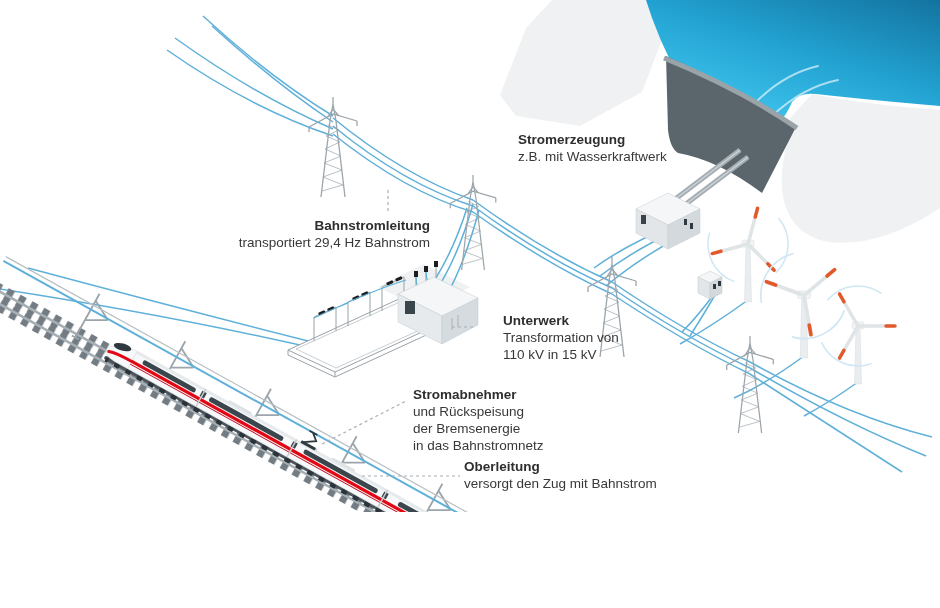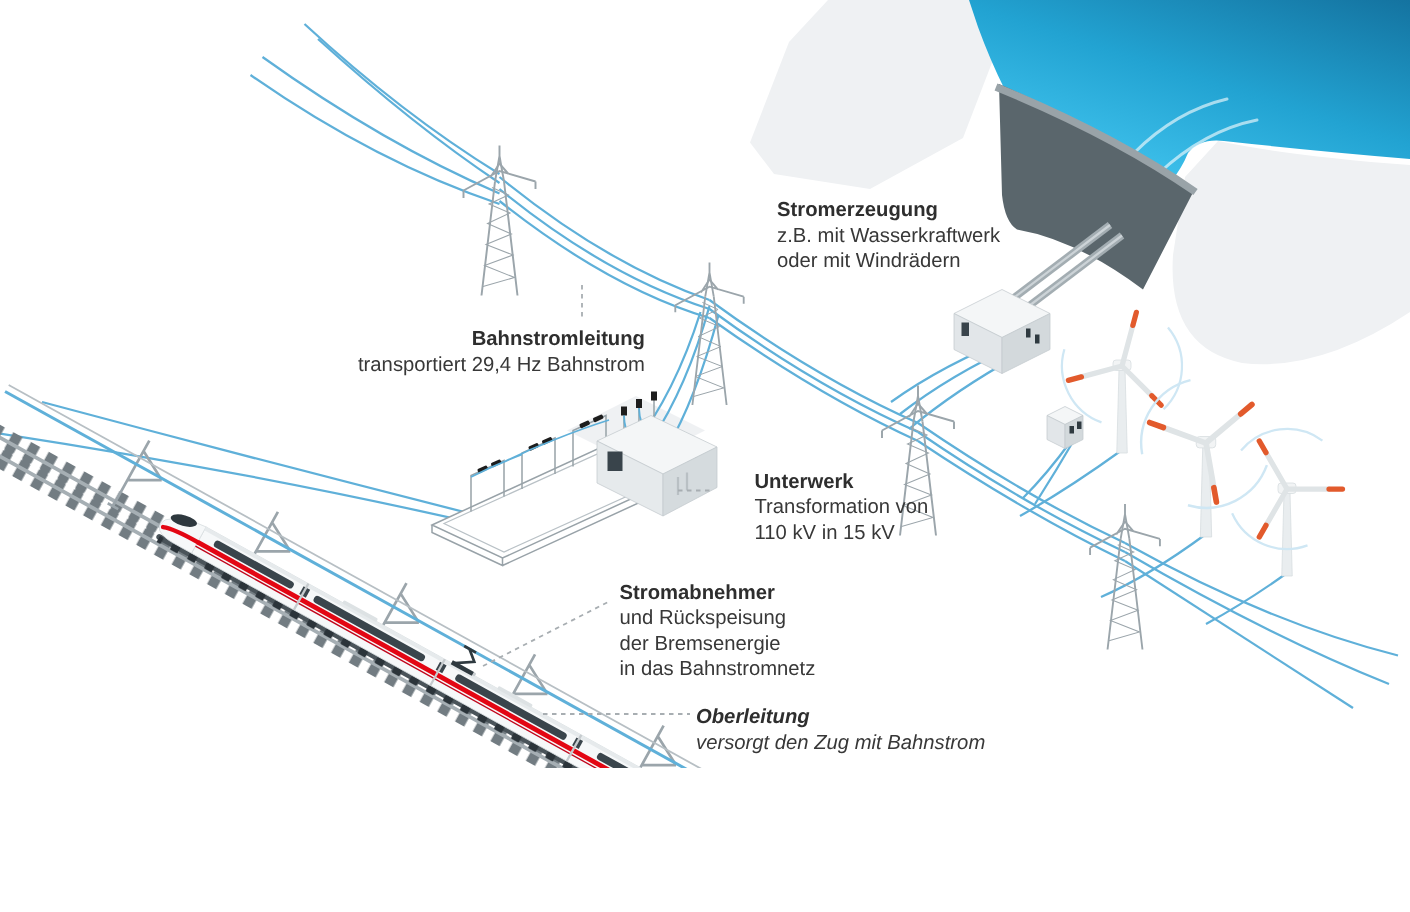--- a/index.html
+++ b/index.html
@@ -255,39 +255,38 @@
     <line class="dash" x1="388" y1="190" x2="388" y2="214"></line>
     <line class="dash" x1="452" y1="327" x2="476" y2="327"></line>
     <line class="dash" x1="322" y1="444" x2="406" y2="401"></line>
     <line class="dash" x1="362" y1="476" x2="460" y2="476"></line>
   </g>
 </svg>
 
 <div class="label" style="left:518px;top:131px;">
   <div class="t">Stromerzeugung</div>
   <div>z.B. mit Wasserkraftwerk</div>
-  <div>oder mit Windrädern</div>
 </div>
 
 <div class="label right" style="right:510px;top:217px;">
   <div class="t">Bahnstromleitung</div>
   <div>transportiert 29,4 Hz Bahnstrom</div>
 </div>
 
 <div class="label" style="left:479px;top:312px;margin-left:24px;">
   <div class="t">Unterwerk</div>
   <div>Transformation von</div>
   <div>110 kV in 15 kV</div>
 </div>
 
 <div class="label" style="left:413px;top:386px;">
   <div class="t">Stromabnehmer</div>
   <div>und Rückspeisung</div>
   <div>der Bremsenergie</div>
   <div>in das Bahnstromnetz</div>
 </div>
 
-<div class="label" style="left:464px;top:469px;font-style:italic;">
+<div class="label" style="left:464px;top:458px;">
   <div class="t">Oberleitung</div>
   <div>versorgt den Zug mit Bahnstrom</div>
 </div>
 
 </div>
 
 </body></html>

